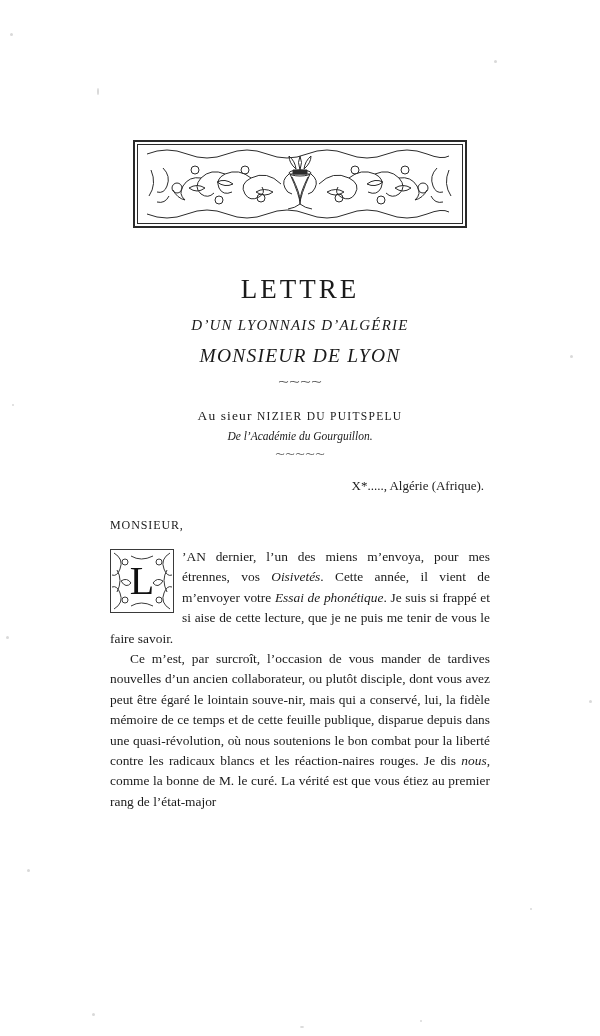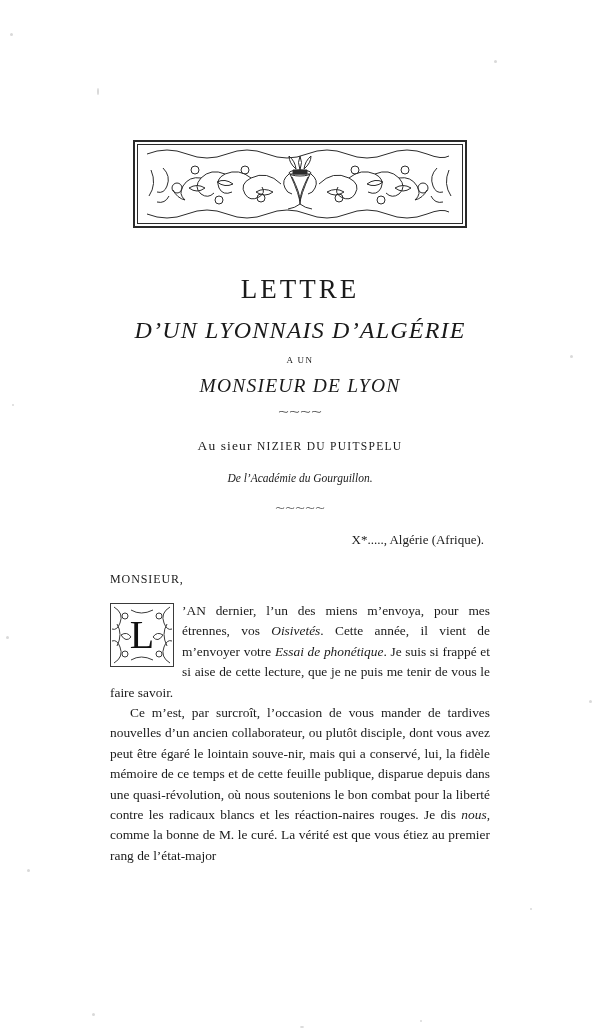--- a/index.html
+++ b/index.html
@@ -55,21 +55,21 @@
   
   .title-main {
     text-align: center;
     font-size: 27px;
     letter-spacing: 3px;
     font-family: "Liberation Serif", serif;
     margin-bottom: 12px;
   }
   .title-sub {
     text-align: center;
-    font-size: 24px;
+    font-size: 15px;
     font-style: italic;
     letter-spacing: 1.2px;
     margin-bottom: 11px;
   }
   .title-tiny {
     text-align: center;
     font-size: 9px;
     letter-spacing: 1.4px;
     margin-bottom: 10px;
   }
@@ -84,28 +84,28 @@
     text-align: center;
     font-size: 11px;
     letter-spacing: 0px;
     color: #444;
     margin-bottom: 20px;
   }
   .addressee {
     text-align: center;
     font-size: 13.5px;
     letter-spacing: 1.1px;
-    margin-bottom: 18px;
+    margin-bottom: 6px;
   }
   .addressee .sc { font-size: 11.5px; letter-spacing: 1.3px; }
   .academy {
     text-align: center;
     font-size: 11.5px;
     font-style: italic;
-    margin-bottom: 16px;
+    margin-bottom: 4px;
   }
   .rule-dots2 {
     text-align: center;
     font-size: 10px;
     color: #444;
     margin-bottom: 18px;
   }
   .place {
     text-align: right;
     font-size: 13px;
@@ -232,21 +232,20 @@
 
           <path d="M14 74 q20 8 40 0 q20 -8 40 0 q20 8 40 0 q20 -8 40 0 q20 8 40 0 q20 -8 40 0 q20 8 40 0 q15 -6 22 -2"></path>
 
           <path d="M14 14 q20 -8 40 0 q20 8 40 0 q20 -8 40 0 q20 8 40 0 q20 -8 40 0 q20 8 40 0 q20 -8 40 0 q15 6 22 2"></path>
         </g>
       </svg>
     </div>
 
     <div class="title-main">LETTRE</div>
     <div class="title-sub">D’UN  LYONNAIS  D’ALGÉRIE</div>
-    <div class="title-tiny">A  UN</div>
     <div class="title-sub2">MONSIEUR  DE  LYON</div>
     <div class="rule-dots">⁓⁓⁓⁓</div>
 
     <div class="addressee">
       <span>Au sieur </span><span class="sc">NIZIER  DU  PUITSPELU</span>
     </div>
     <div class="academy">De l’Académie du Gourguillon.</div>
     <div class="rule-dots2">⁓⁓⁓⁓⁓</div>
 
     <div class="place">X*....., Algérie (Afrique).</div>

